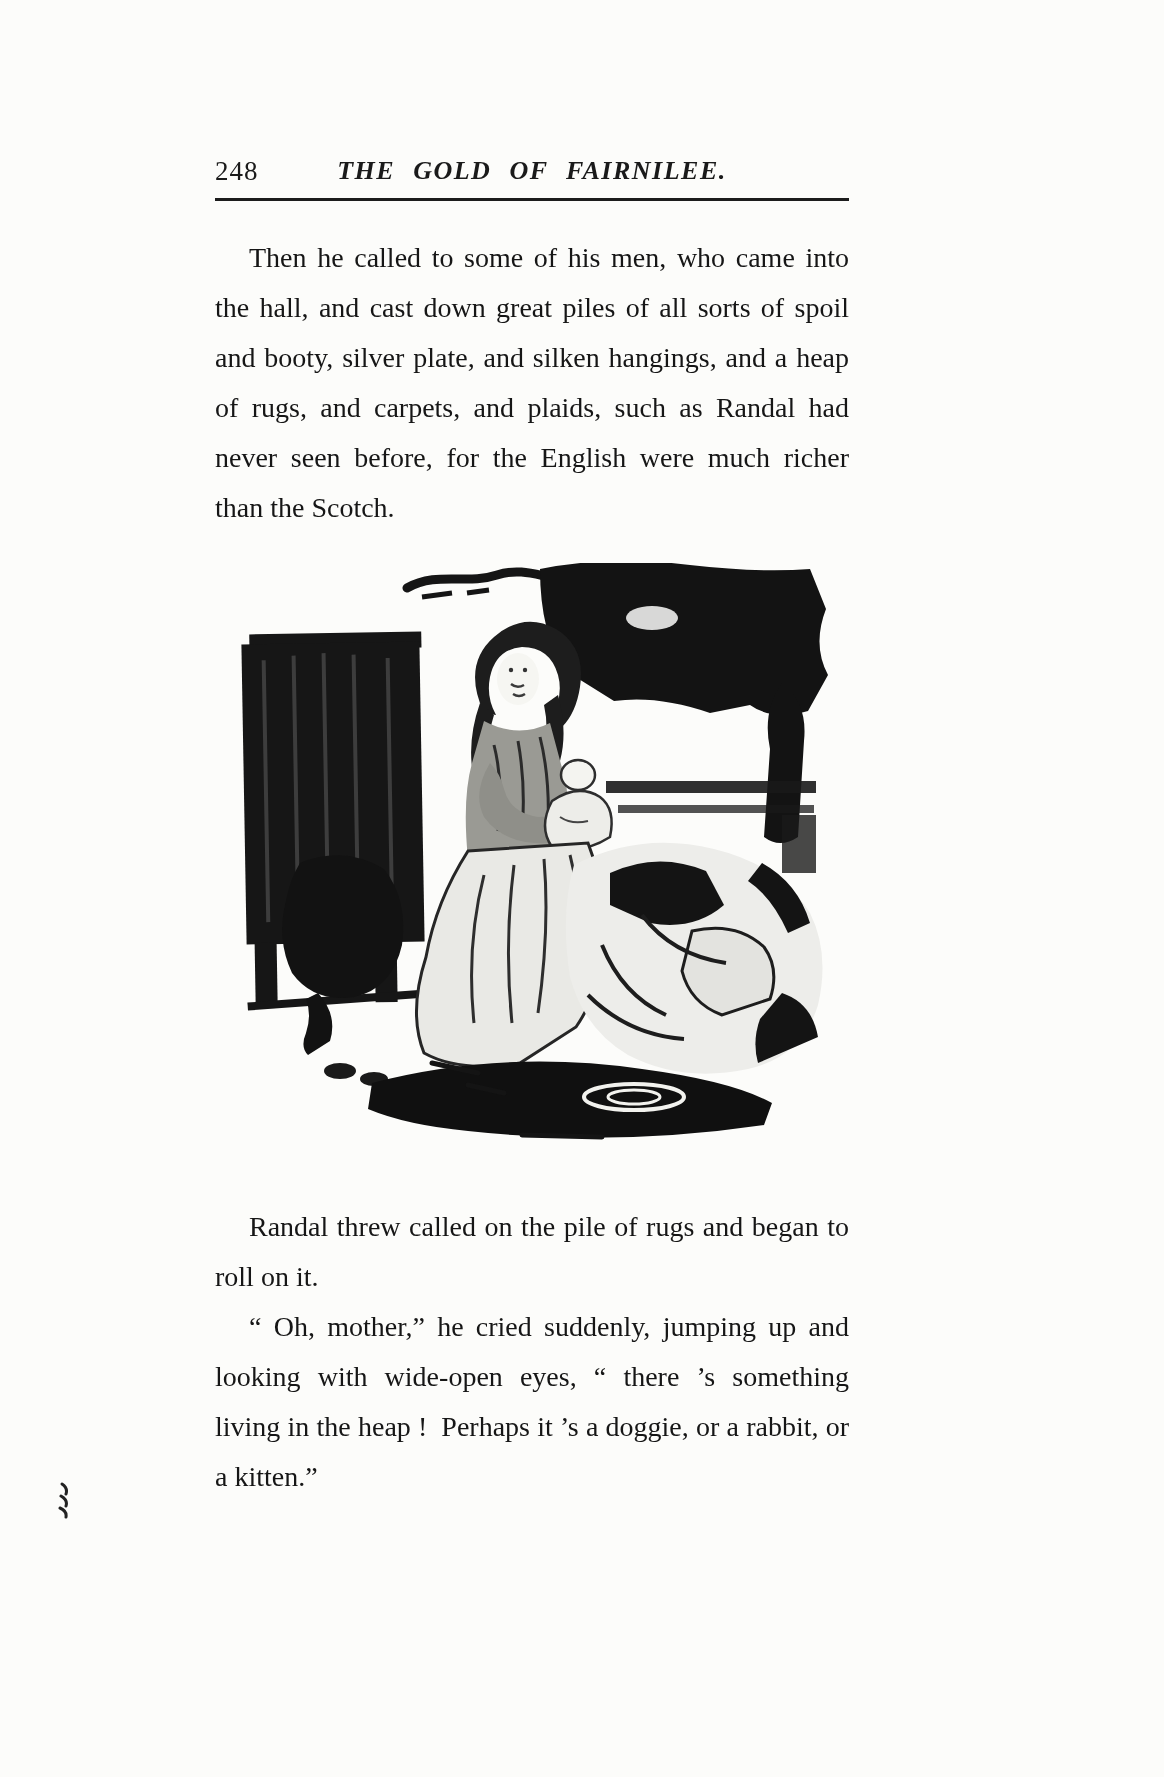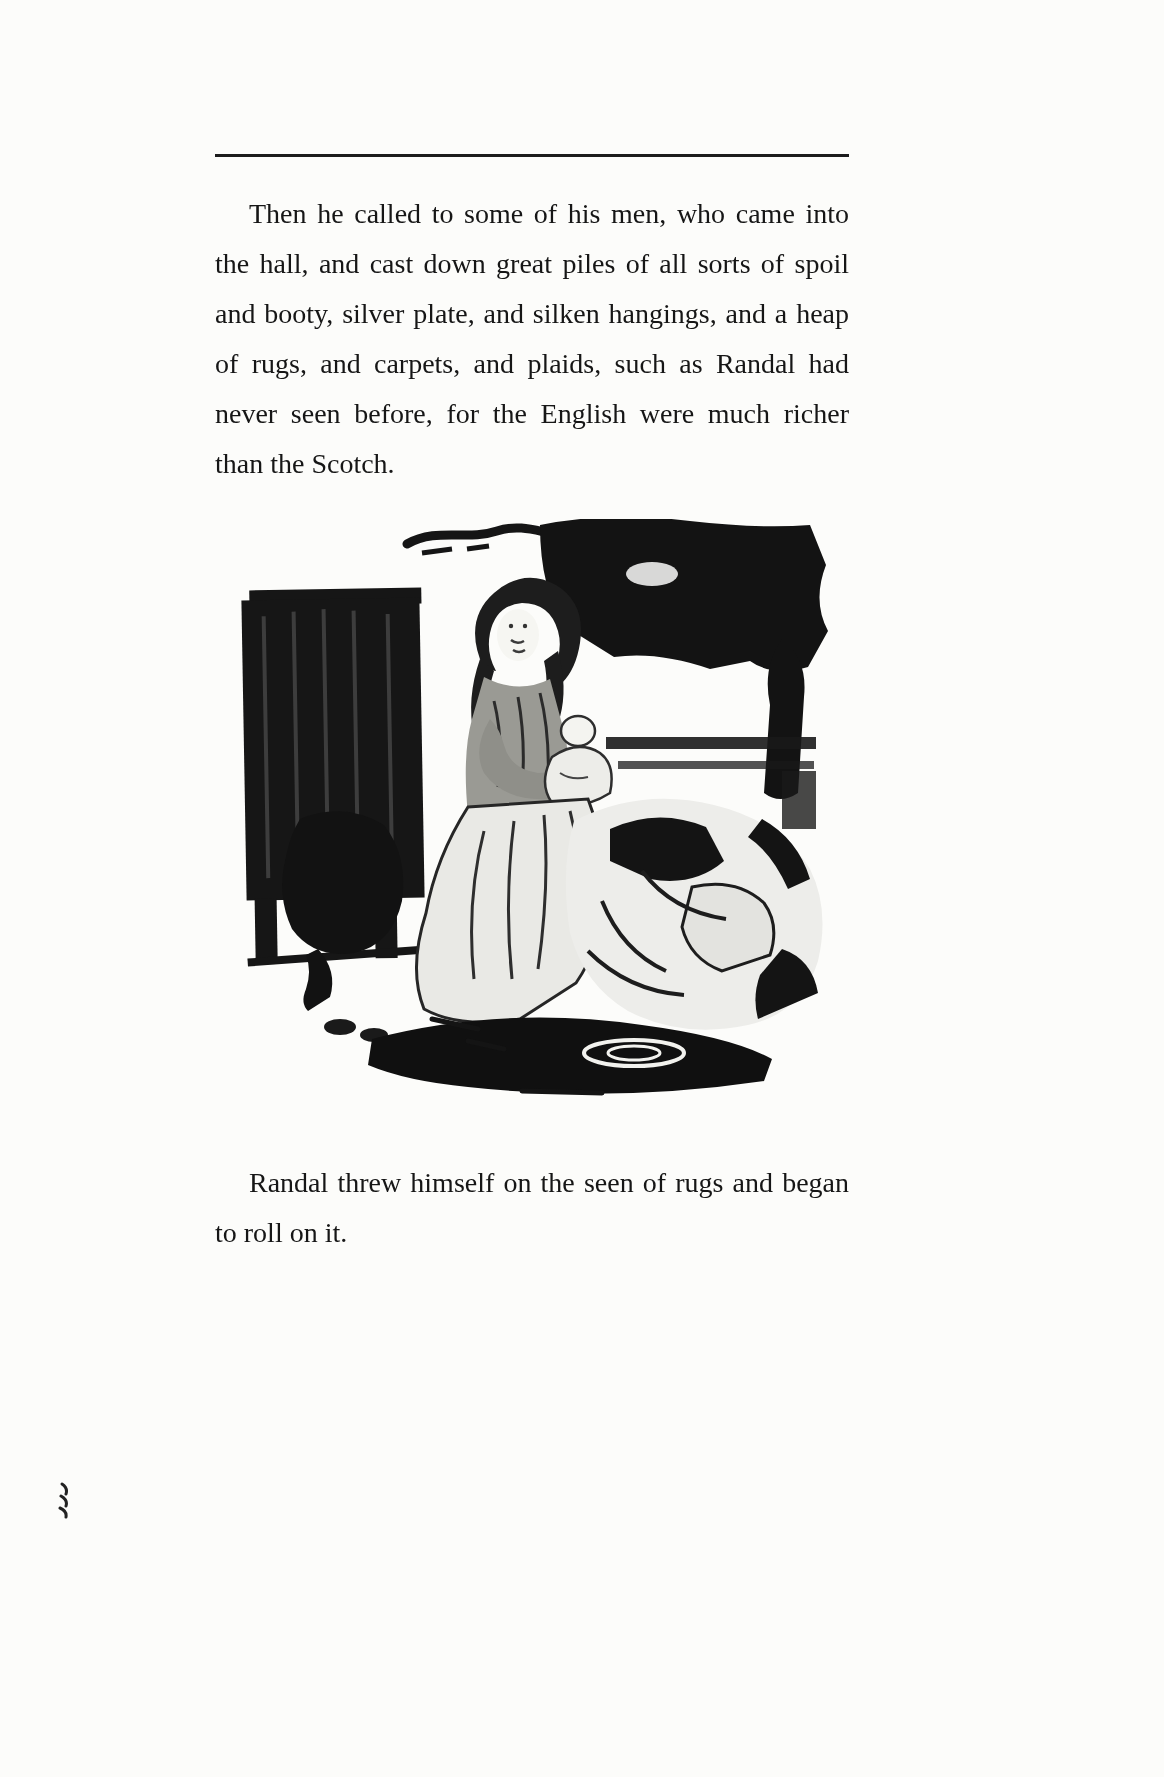--- a/index.html
+++ b/index.html
@@ -59,20 +59,24 @@
     width:14px; height:38px;
   }
 </style>
 </head>
 <body>
 
 <div class="page">
 
   <div class="content">
 
+    <header class="page-header">
+      <span class="page-number">248</span>
+      <span class="running-title">THE GOLD OF FAIRNILEE.</span>
+    </header>
 
     <div class="header-rule"></div>
 
     <div class="body-text">
 
       <p class="p-first">Then he called to some of his men, who came into the hall, and cast down great piles of all sorts of spoil and booty, silver plate, and silken hangings, and a heap of rugs, and carpets, and plaids, such as Randal had never seen before, for the English were much richer than the Scotch.</p>
 
       <figure class="illustration">
         <svg viewBox="0 0 620 585" width="620" height="585" xmlns="http://www.w3.org/2000/svg">
 
@@ -134,21 +138,22 @@
           <path d="M540 300 q36 20 48 60 l-22 10 q-16 -36 -40 -52 z" fill="#141414"></path>
           <path d="M560 430 q30 10 36 44 l-60 26 q-6 -22 2 -44 z" fill="#141414"></path>
 
           <path d="M150 520 q130 -34 270 -14 q90 12 130 34 l-8 22 q-150 22 -296 6 q-62 -6 -100 -22 z" fill="#101010"></path>
           <ellipse cx="412" cy="534" rx="50" ry="13" fill="none" stroke="#f2f2ee" stroke-width="4"></ellipse>
           <ellipse cx="412" cy="534" rx="26" ry="7" fill="none" stroke="#f2f2ee" stroke-width="3"></ellipse>
           <path d="M210 500 l46 10 M246 522 l36 8 M300 572 l80 2" stroke="#141414" stroke-width="5" stroke-linecap="round"></path>
         </svg>
       </figure>
 
-      <p class="p-after-figure">Randal threw himself on the seen of rugs and began to roll on it.</p>
+      <p class="p-after-figure">Randal threw called on the pile of rugs and began to roll on it.</p>
+      <p>“ Oh, mother,” he cried suddenly, jumping up and looking with wide-open eyes, “ there ’s something living in the heap ! Perhaps it ’s a doggie, or a rabbit, or a kitten.”</p>
 
     </div>
   </div>
 
   <div class="ink-artifact">
     <svg width="14" height="38" viewBox="0 0 14 38" xmlns="http://www.w3.org/2000/svg">
       <path d="M4 2 q6 4 4 10 M3 14 q7 4 5 10 M2 26 q7 3 6 9" stroke="#222" stroke-width="3" fill="none" stroke-linecap="round"></path>
     </svg>
   </div>
 

